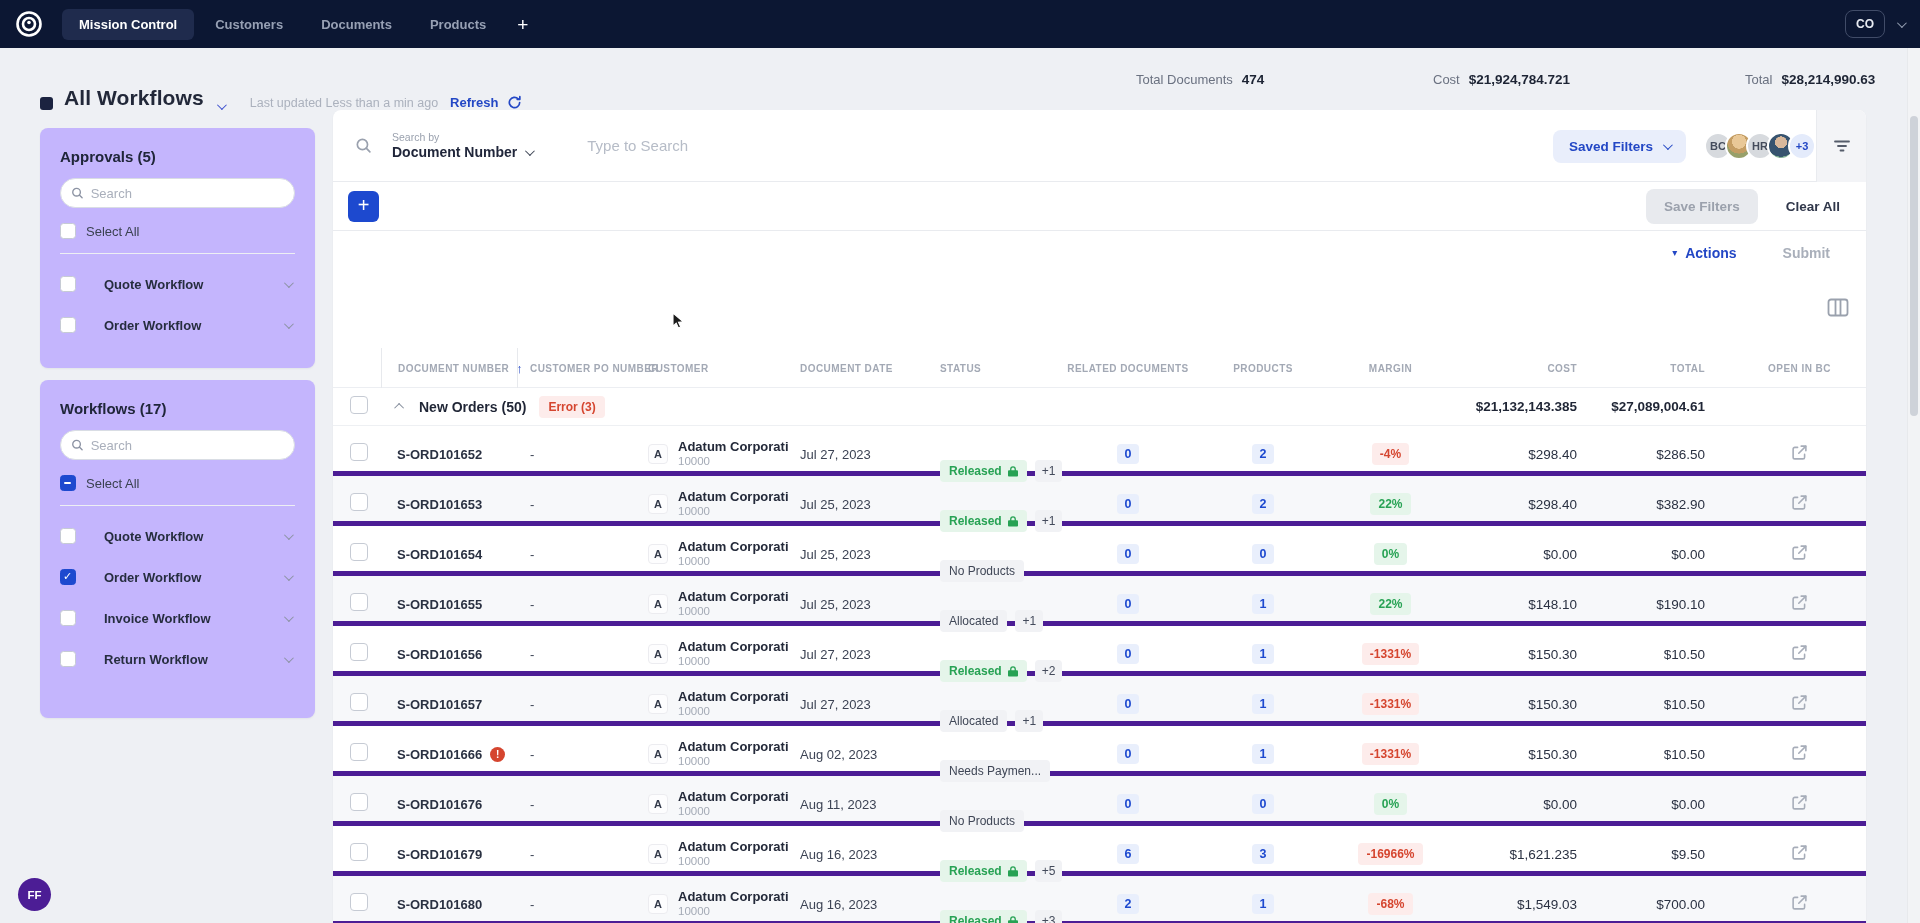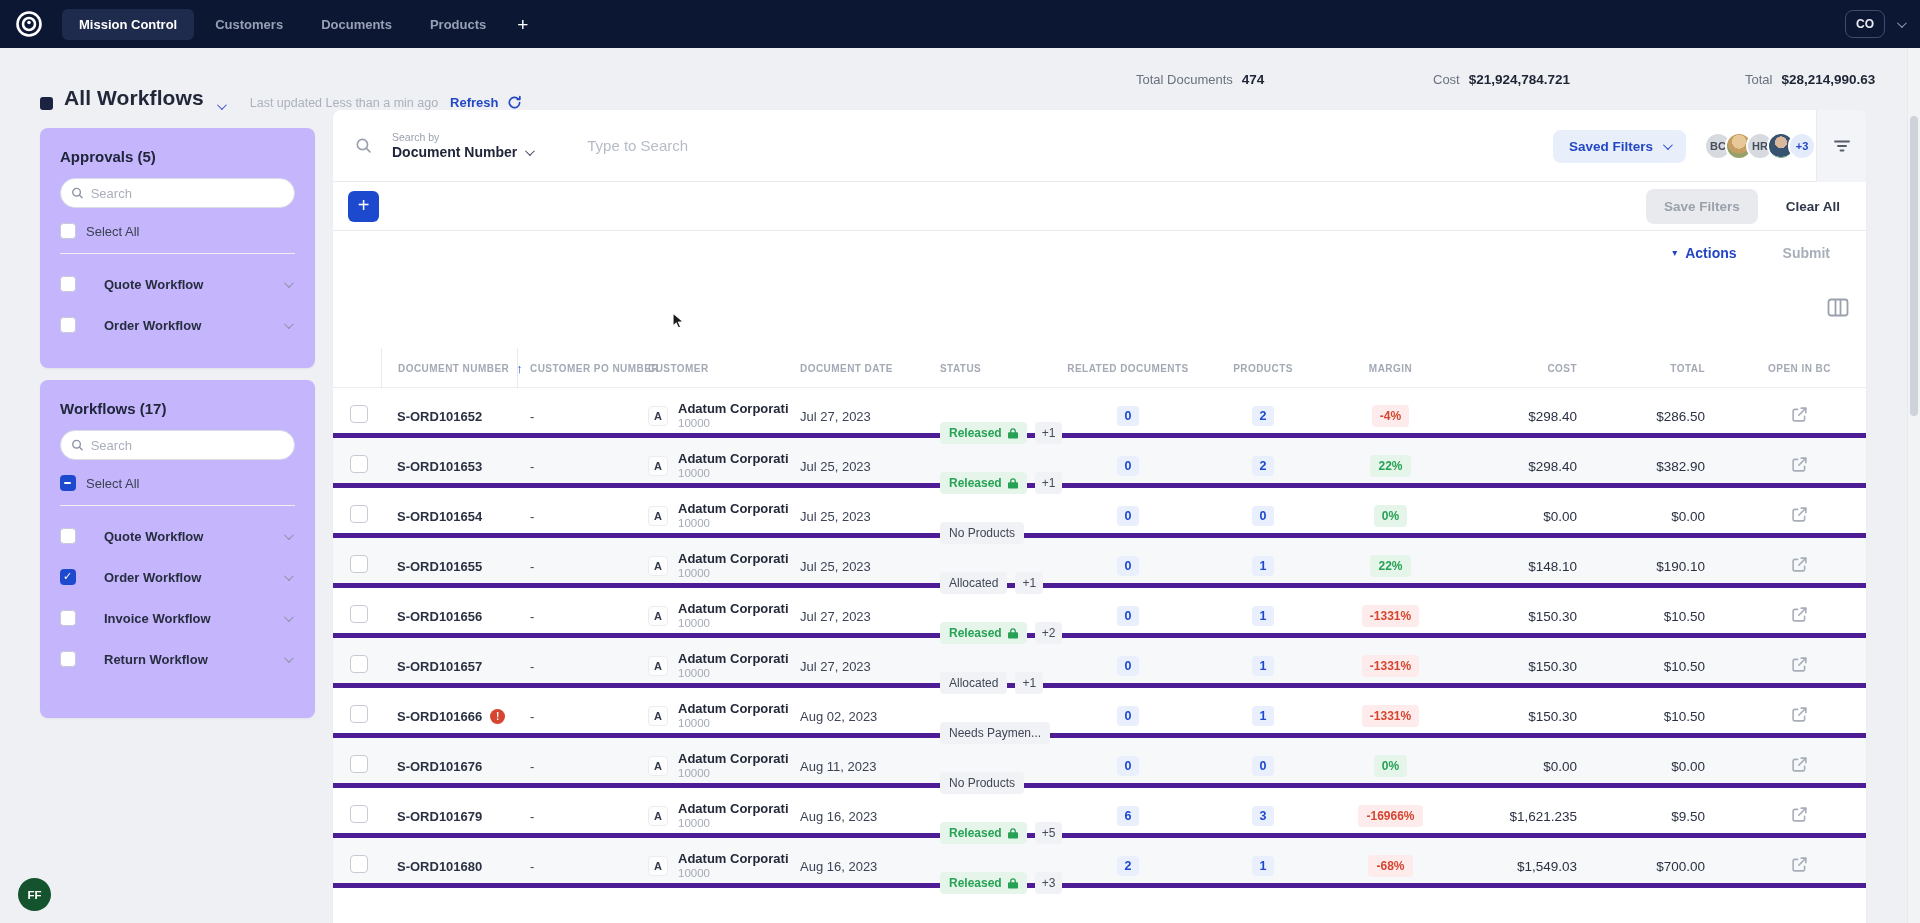--- a/index.html
+++ b/index.html
@@ -127,21 +127,21 @@
   .num-pill { background:#e9effc; color:#1d49cf; font-size:12.5px; font-weight:700; padding:3px 8px; border-radius:4px; display:inline-block; cursor:pointer; }
   .pct { font-size:12px; font-weight:700; padding:4px 8px; border-radius:4px; display:inline-block; }
   .pct.up { background:#e5f5ea; color:#27a254; }
   .pct.down { background:#fdeceb; color:#d5452f; }
   .cost-cell { text-align:right; padding-right:26px; font-size:13.5px; color:#2a3142; }
   .total-cell { text-align:right; padding-right:28px; font-size:13.5px; color:#2a3142; }
   .open-cell { text-align:center; }
   .open-cell svg { cursor:pointer; }
 
   
-  .ff-avatar { position:absolute; left:18px; top:878px; width:33px; height:33px; border-radius:50%; background:#14532d; color:#fff; font-size:11.5px; font-weight:700; display:flex; align-items:center; justify-content:center; cursor:pointer; }
+  .ff-avatar { position:absolute; left:18px; top:878px; width:33px; height:33px; border-radius:50%; background:#4c1d95; color:#fff; font-size:11.5px; font-weight:700; display:flex; align-items:center; justify-content:center; cursor:pointer; }
   .scroll-track { position:absolute; right:0; top:48px; width:13px; height:875px; background:#f2f3f5; border-left:1px solid #e7e9ec; }
   .scroll-thumb { position:absolute; right:2px; top:68px; width:8px; height:300px; background:#ced2d9; border-radius:4px; }
   .mouse-cursor { position:absolute; left:672px; top:312px; z-index:50; pointer-events:none; }
 </style>
 </head>
 <body>
 
 <nav class="navbar">
   <div class="logo">
     <svg width="28" height="28" viewBox="0 0 28 28">
@@ -329,20 +329,30 @@
       <div class="th pad22" style="grid-column: 5;"><span>DOCUMENT DATE</span></div>
       <div class="th pad32" style="grid-column: 6;"><span>STATUS</span></div>
       <div class="th c" style="grid-column: 7;"><span>RELATED DOCUMENTS</span></div>
       <div class="th c" style="grid-column: 8;"><span>PRODUCTS</span></div>
       <div class="th c" style="grid-column: 9;"><span>MARGIN</span></div>
       <div class="th r cost" style="grid-column: 10;"><span>COST</span></div>
       <div class="th r total" style="grid-column: 11;"><span>TOTAL</span></div>
       <div class="th c" style="grid-column: 12;"><span>OPEN IN BC</span></div>
     </div>
 
+  <div class="tgrid group-row">
+    <div class="cb-cell"><span class="cb"></span></div>
+    <div class="group-main">
+      <span class="chev up" style="border-color:#858d9c;"></span>
+      <span class="group-title">New Orders (50)</span>
+      <span class="error-badge">Error (3)</span>
+    </div>
+    <div class="group-cost">$21,132,143.385</div>
+    <div class="group-total">$27,089,004.61</div>
+  </div>
 
   <div id="table-body">
       <div class="tgrid trow">
         <div class="cb-cell"><span class="cb"></span></div>
         <div class="doc-cell">
           <span>S-ORD101652</span>
         </div>
         <div class="po-cell">-</div>
         <div class="cust-cell">
           <span class="cust-avatar">A</span>

